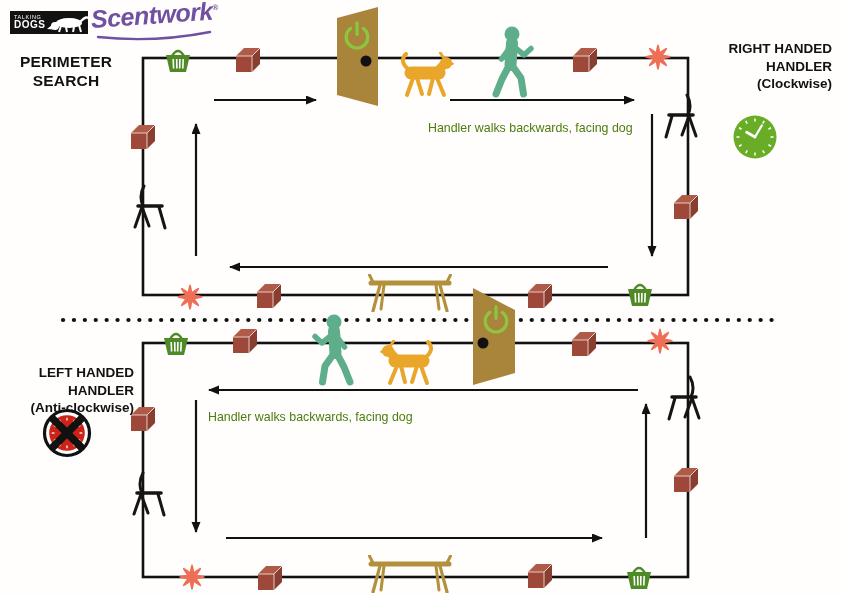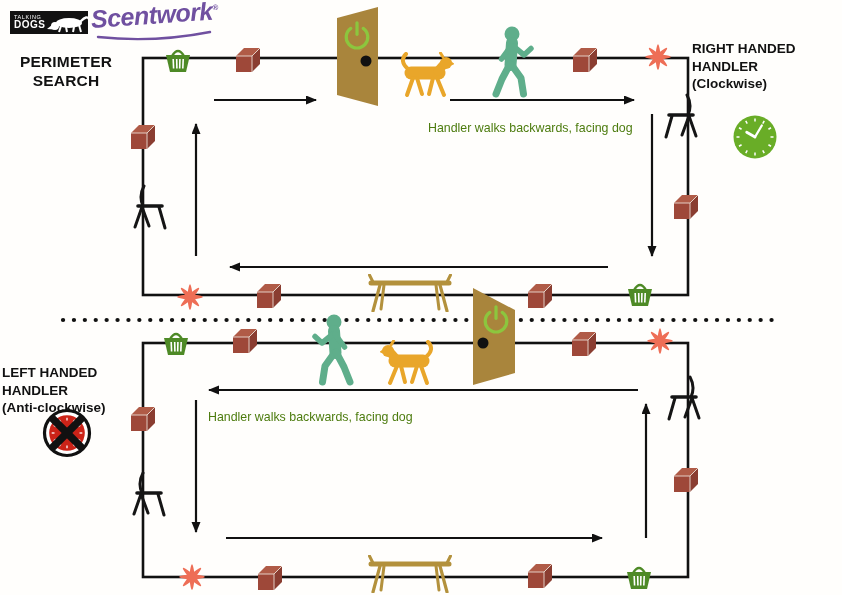--- a/index.html
+++ b/index.html
@@ -7,21 +7,21 @@
     position:relative;width:842px;height:595px;background:#fffefc;
     font-family:"Liberation Sans",sans-serif;overflow:hidden;
   }
   .abs{position:absolute;}
   .pre{white-space:pre-line;}
   .title{
     font-weight:bold;color:#111;font-size:15.5px;line-height:19px;
     text-align:center;letter-spacing:.2px;
   }
   .handler-label{
-    font-weight:bold;color:#111;font-size:13.5px;line-height:17.5px;text-align:left;
+    font-weight:bold;color:#111;font-size:13.5px;line-height:17.5px;text-align:right;
   }
   .annotation{font-size:12.4px;color:#4d7c0f;}
   .copyright{font-size:10.5px;line-height:14px;color:#4a4a4a;}
   .badge{
     background:#121212;border-radius:0;color:#fff;
     width:78px;height:23px;display:flex;align-items:center;
   }
   .badge-txt{padding-left:4px;line-height:1;}
   .badge-talking{font-size:5.5px;letter-spacing:.6px;}
   .badge-dogs{font-size:10px;font-weight:bold;letter-spacing:.5px;}

